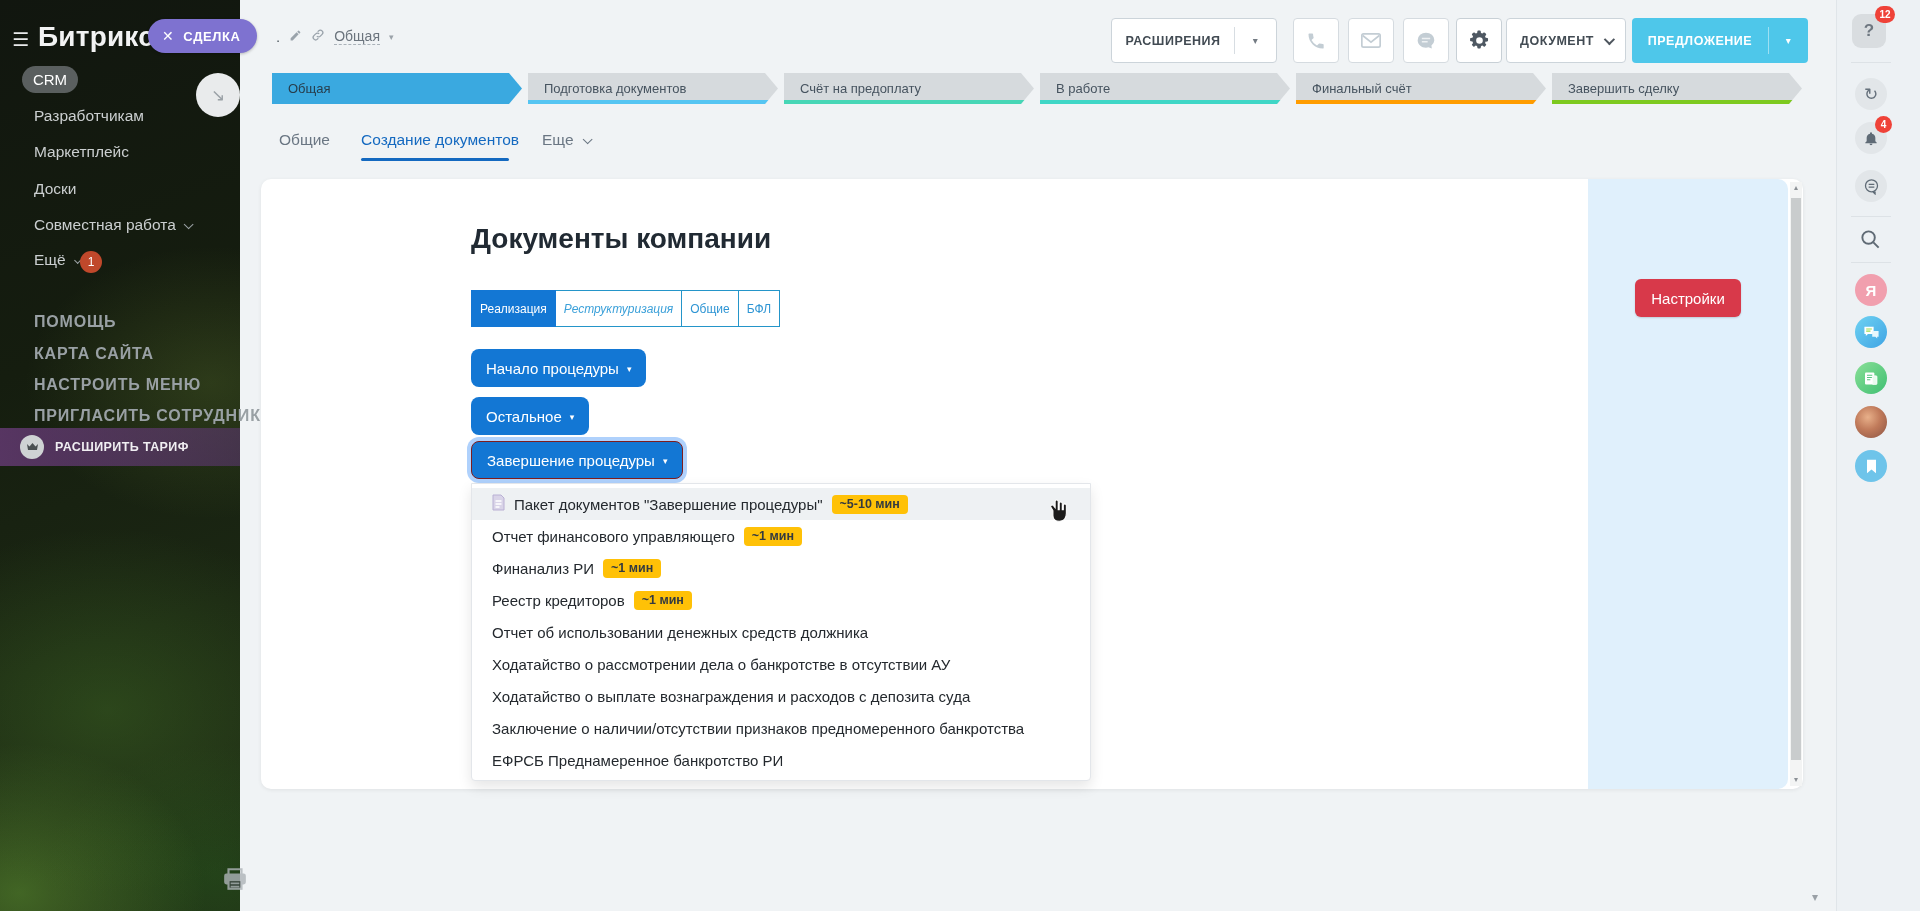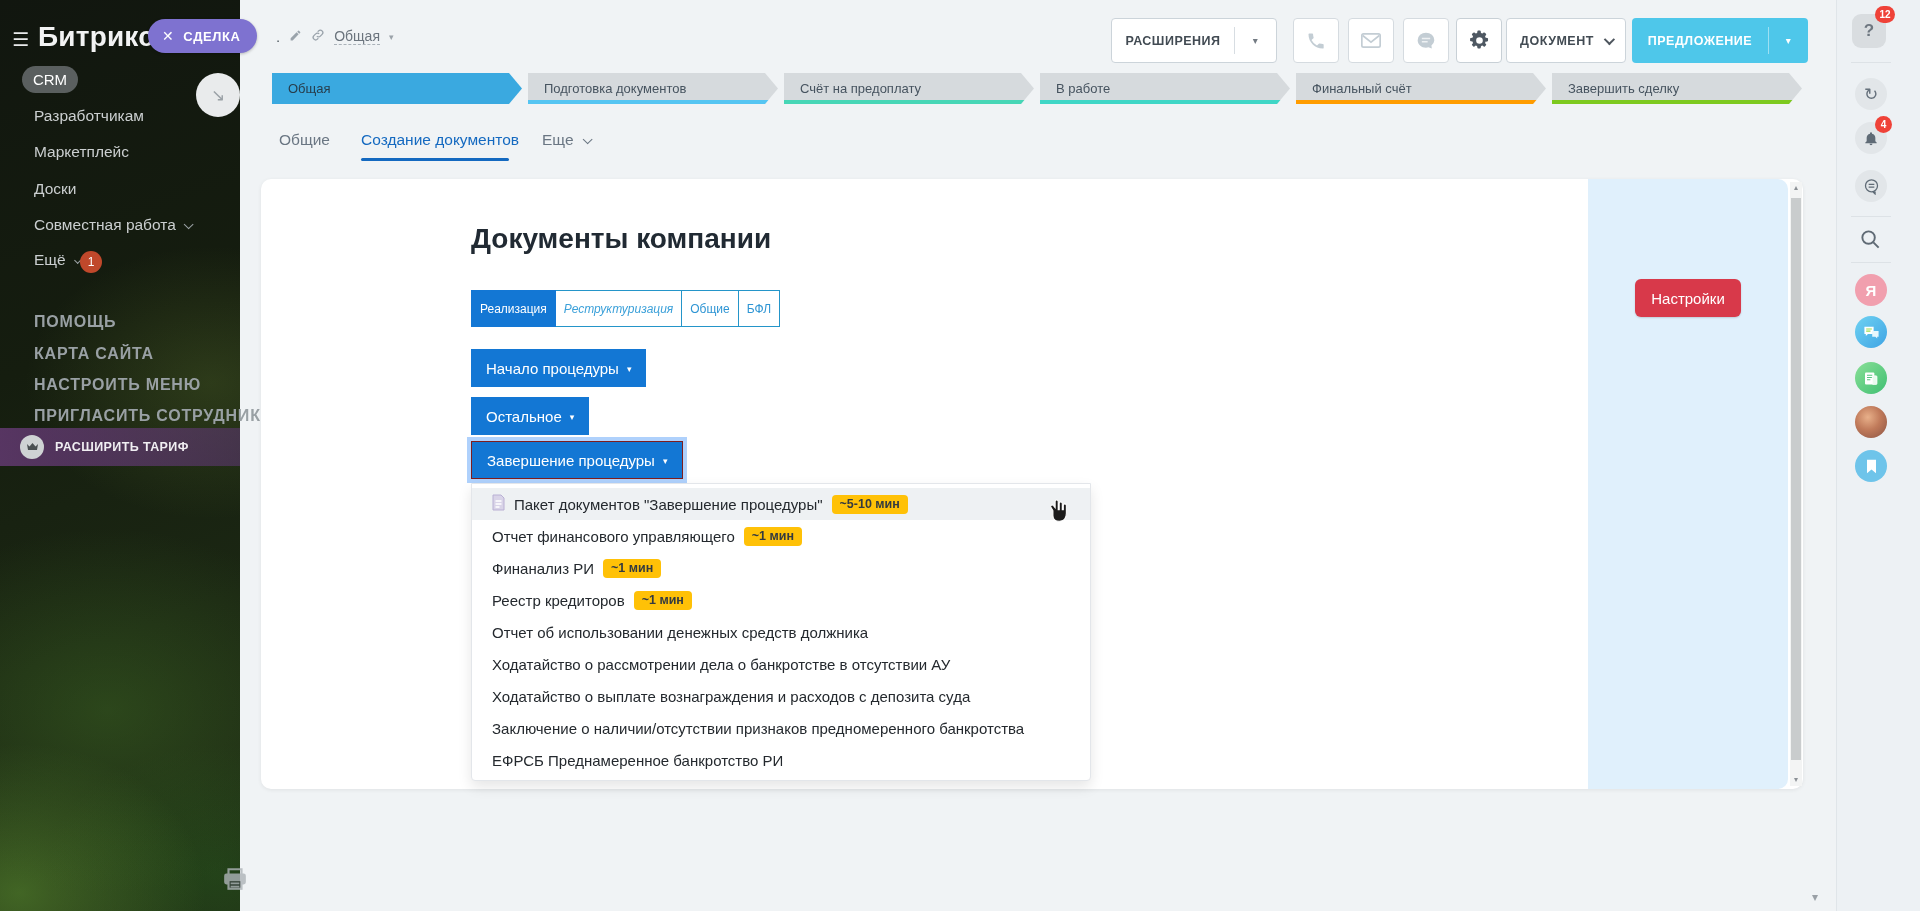--- a/index.html
+++ b/index.html
@@ -85,21 +85,21 @@
   .sb-arrow { left:0; width:12px; text-align:center; font-size:8px; color:#8c9196; cursor:pointer; }
   .sb-thumb { left:1px; top:16px; width:10px; height:562px; background:#c9cccd; cursor:grab; }
   .page-title { left:210px; top:44px; font-size:28px; font-weight:bold; color:#212a33; }
 
   .cat-tabs { left:210px; top:111px; display:flex; height:37px; }
   .cat-tab { border:1px solid #2495c9; border-left-width:0; color:#2e95d4; font-size:12px;
     display:flex; align-items:center; justify-content:center; padding:0 8px; cursor:pointer; background:#fff; white-space:nowrap; }
   .cat-tab:first-child { border-left-width:1px; background:#1377d4; border-color:#1377d4; color:#fff; }
   .cat-tab:nth-child(2) { color:#3ba0d9;font-style:italic; }
 
-  .dd-btn { left:210px; height:38px; background:#1377d4; border-radius:0; color:#fff; font-size:15px;
+  .dd-btn { left:210px; height:38px; background:#1377d4; border-radius:8px; color:#fff; font-size:15px;
     display:flex; align-items:center; justify-content:center; padding:0 15px; gap:8px; cursor:pointer; white-space:nowrap; }
   .dd-btn .tri { font-size:9px; margin-top:2px; }
   .dd-btn.focused { box-shadow:0 0 0 4px rgba(96,164,250,.5); border:1px solid #7f1d1d; }
 
   .menu { left:210px; top:304px; width:620px; background:#fff; border:1px solid #e3e6ea;
     border-radius:0 0 4px 4px; box-shadow:0 6px 14px rgba(0,0,0,.1); padding:4px 0; overflow:hidden; }
   .menu-item { height:32px; display:flex; align-items:center; padding:0 20px; gap:9px;
     font-size:15px; color:#24292e; cursor:pointer; white-space:nowrap; }
   .menu-item.hl { background:#eef1f3; }
   .badge { background:#ffc107; color:#343a40; font-size:12.5px; font-weight:bold; border-radius:4px;

